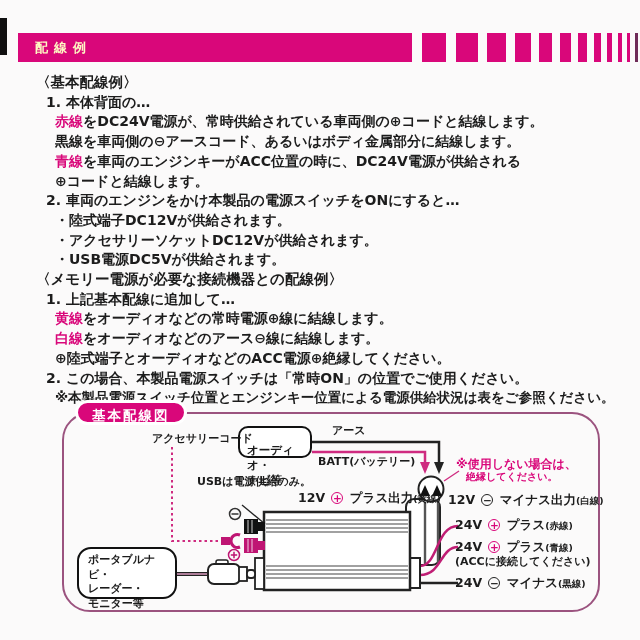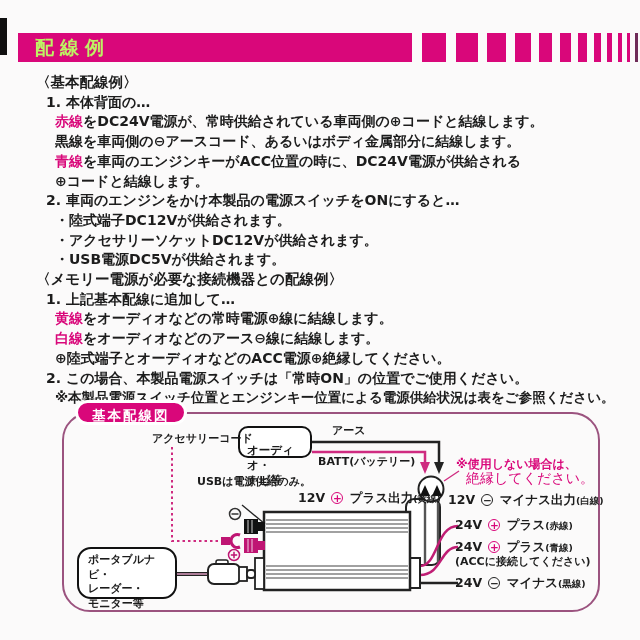--- a/index.html
+++ b/index.html
@@ -4,21 +4,21 @@
 <style>
   :root{ --mg:#d9077a; --ink:#1c1c1c; }
   *{ box-sizing:border-box; }
   body{ margin:0; background:#fff; }
   .page{ position:relative; width:640px; height:640px; background:#fbfafa; overflow:hidden;
          font-family:"DejaVu Sans","Liberation Sans",sans-serif; color:var(--ink); }
 
   
   .notch{ position:absolute; left:0; top:18px; width:7px; height:37px; background:#101010; }
   .hbar{ position:absolute; left:18px; top:33px; width:394px; height:29px; background:var(--mg); }
-  .hbar .t{ color:#bef264; font-size:19px; font-weight:700; letter-spacing:6px; line-height:29px; padding-left:17px;border-radius:14px; }
+  .hbar .t{ color:#fef9c3; font-size:13px; font-weight:700; letter-spacing:6px; line-height:29px; padding-left:17px;border-radius:14px; }
   .barcode{ position:absolute; left:412px; top:33px; right:0; height:29px; display:flex; overflow:hidden; }
   .barcode b{ display:block; height:29px; background:var(--mg); flex:0 0 auto; }
   .barcode b.d{ background:#6f2b58; }
 
   
   .ins{ position:absolute; left:36px; top:73px; font-size:14px; font-weight:600;
         line-height:19.7px; white-space:nowrap; }
   .ins .h{ font-weight:700; font-size:14.5px; }
   .i1{ padding-left:10px; }
   .i2{ padding-left:19px; }
@@ -174,21 +174,21 @@
     <div class="obox" style="left:174px;top:12px;width:74px;height:32px;font-size:11.5px;line-height:15px;padding:15px 0 0 7px">
       <div>オーディオ・</div>
       <div>ナビ等</div>
     </div>
 
     <div class="lab" style="left:268px;top:9px;font-size:11px">アース</div>
     <div class="lab" style="left:254px;top:40px;font-size:11px">BATT(バッテリー)</div>
     <div class="lab" style="left:133px;top:60px;font-size:11px">USBは電源供給のみ。</div>
 
     <div class="lab mg" style="left:392px;top:42px;font-size:12px;font-weight:700">※使用しない場合は、</div>
-    <div class="lab mg" style="left:402px;top:56px;font-size:14px;font-weight:400">絶縁してください。</div>
+    <div class="lab mg" style="left:402px;top:56px;font-size:10px;font-weight:700">絶縁してください。</div>
 
     <div class="lab vlab" style="left:234px;top:76px">
       <span>12V</span>
       <span class="sign m"><i>+</i></span>
       <span>プラス出力</span><span class="small">(黄線)</span>
     </div>
     <div class="lab vlab" style="left:384px;top:78px">
       <span>12V</span>
       <span class="sign"><i>−</i></span>
       <span>マイナス出力</span><span class="small">(白線)</span>

